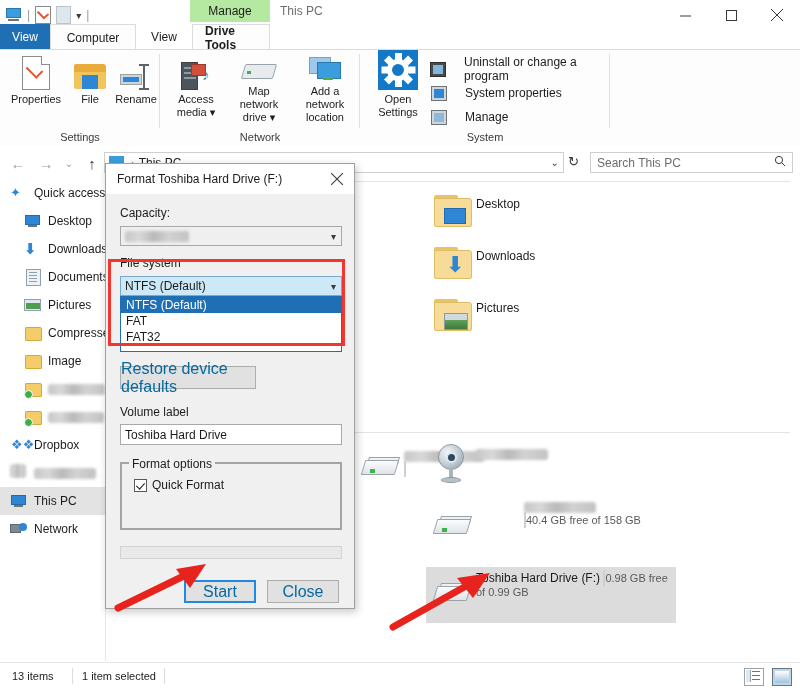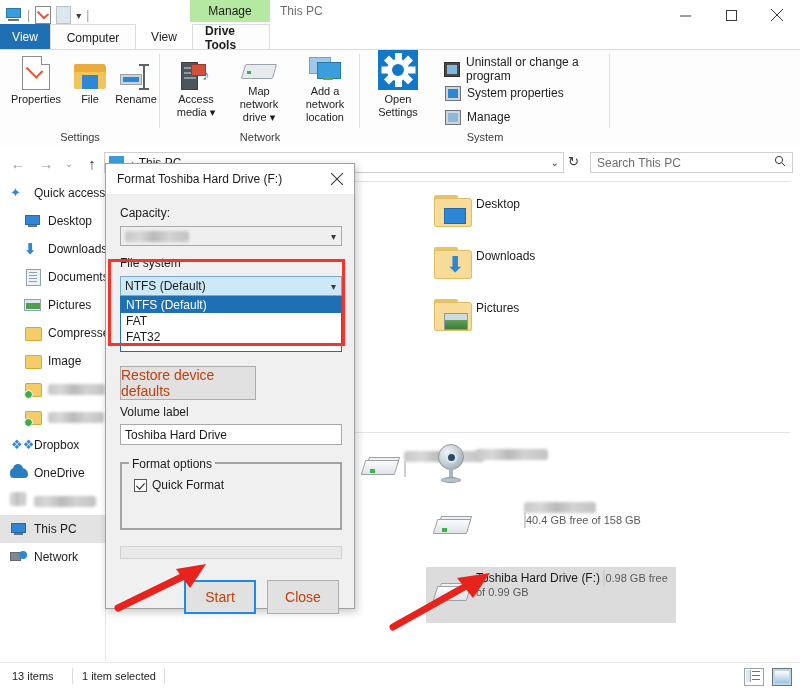--- a/index.html
+++ b/index.html
@@ -46,21 +46,21 @@
 
   
   .ribbon{position:absolute;left:0;top:49px;width:800px;height:96px;background:#fdfdfd;
      border-top:1px solid #dcdcdc;border-bottom:1px solid #d3d3d3;}
   .rgroup{position:absolute;top:0;height:96px;}
   .rgroup .glabel{position:absolute;bottom:3px;left:0;width:100%;text-align:center;font-size:11px;color:#3a3a3a;}
   .rgroup .gsep{position:absolute;right:0;top:4px;width:1px;height:74px;background:#e0e0e0;}
   .bigbtn{position:absolute;top:6px;width:64px;height:68px;display:flex;flex-direction:column;
      align-items:center;justify-content:flex-start;text-align:center;font-size:11px;line-height:13px;color:#1c1c1c;}
   .bigbtn .glyph{height:34px;display:flex;align-items:flex-end;justify-content:center;margin-bottom:3px;}
-  .smallbtn{position:absolute;height:20px;display:flex;align-items:center;gap:6px;font-size:12px;color:#1c1c1c;margin-left:14px;}
+  .smallbtn{position:absolute;height:20px;display:flex;align-items:center;gap:18px;font-size:12px;color:#1c1c1c;}
   .smallbtn .glyph{width:17px;height:17px;display:flex;align-items:center;justify-content:center;}
 
   
   .i-prop{width:26px;height:32px;border:1.5px solid #8d8d8d;background:#fff;position:relative;}
   .i-prop .dog{position:absolute;right:-1px;top:-1px;width:8px;height:8px;background:#fdfdfd;border-left:1.5px solid #8d8d8d;border-bottom:1.5px solid #8d8d8d;}
   .i-prop .chk{position:absolute;left:4px;top:8px;width:13px;height:8px;border-right:2.5px solid #e8542f;border-bottom:2.5px solid #e8542f;transform:rotate(45deg);}
   .i-folderopen{width:32px;height:26px;position:relative;}
   .i-folderopen .back{position:absolute;left:0;top:0;width:32px;height:24px;background:#e9ab3a;border-radius:2px 3px 2px 2px;}
   .i-folderopen .front{position:absolute;left:0;top:8px;width:32px;height:17px;background:#f2c55c;border-radius:2px;}
   .i-folderopen .inner{position:absolute;left:8px;top:11px;width:16px;height:14px;background:#2f86d4;}
@@ -189,22 +189,22 @@
   .dlg-body{position:absolute;left:0;top:30px;width:100%;bottom:0;}
   .lbl{position:absolute;font-size:12px;color:#1c1c1c;}
   .combo{position:absolute;height:20px;border:1px solid #a9a9a9;box-sizing:border-box;background:#fff;
      display:flex;align-items:center;padding:0 4px;font-size:12px;}
   .combo .arrow{position:absolute;right:5px;font-size:10px;color:#3a3a3a;}
   .combo.disabled{background:#efefef;color:#9a9a9a;}
   .combo.focused{background:#cde8f7;border-color:#7aa9c9;}
   .dropdown{position:absolute;border:1px solid #1f6fb4;background:#fff;box-sizing:border-box;}
   .dd-item{height:16px;display:flex;align-items:center;padding-left:5px;font-size:12px;color:#1c1c1c;}
   .dd-item.sel{background:#1f6fb4;color:#fff;}
-  .btn{position:absolute;height:34px;border:1px solid #adadad;background:#e1e1e1;box-sizing:border-box;
-     display:flex;align-items:center;justify-content:center;font-size:14px;color:#c2410c;}
+  .btn{position:absolute;height:23px;border:1px solid #adadad;background:#e1e1e1;box-sizing:border-box;
+     display:flex;align-items:center;justify-content:center;font-size:16px;color:#0369a1;}
   .btn.primary{border:2px solid #1f8ae0;background:#e1e1e1;}
   .txtinput{position:absolute;height:21px;border:1px solid #a9a9a9;background:#fff;box-sizing:border-box;
      display:flex;align-items:center;padding:0 4px;font-size:12px;color:#1c1c1c;}
   .groupbox{position:absolute;border:2px solid #a3a3a3;box-sizing:border-box;}
   .groupbox > .gl{position:absolute;left:7px;top:-7px;background:#f0f0f0;padding:0 3px;font-size:12px;}
   .chk{position:absolute;display:flex;align-items:center;gap:5px;font-size:12px;}
   .chk .box{width:13px;height:13px;border:1px solid #5a5a5a;background:#fff;position:relative;box-sizing:border-box;}
   .chk .box:after{content:"";position:absolute;left:3px;top:1px;width:4px;height:7px;
      border-right:1.6px solid #1c1c1c;border-bottom:1.6px solid #1c1c1c;transform:rotate(42deg);}
   .progress{position:absolute;height:13px;background:#e9e9e9;border:1px solid #d2d2d2;box-sizing:border-box;}
@@ -458,26 +458,20 @@
       <span class="blur" style="width:56px;"></span>
     </div>
     <div class="navitem">
       <span class="ni">
           <span class="ni-dropbox">❖❖</span>
         </span>
       <span>Dropbox</span>
     </div>
     <div class="navitem">
       <span class="ni">
-          <span class="ni-onedrive"></span>
-        </span>
-      <span>OneDrive</span>
-    </div>
-    <div class="navitem">
-      <span class="ni">
           <span class="blur" style="width:16px;height:14px;display:block;"></span>
         </span>
       <span class="blur" style="width:62px;"></span>
     </div>
     <div class="navitem sel">
       <span class="ni ni-desktop">
           <span class="s"></span>
           <span class="b"></span>
         </span>
       <span>This PC</span>

